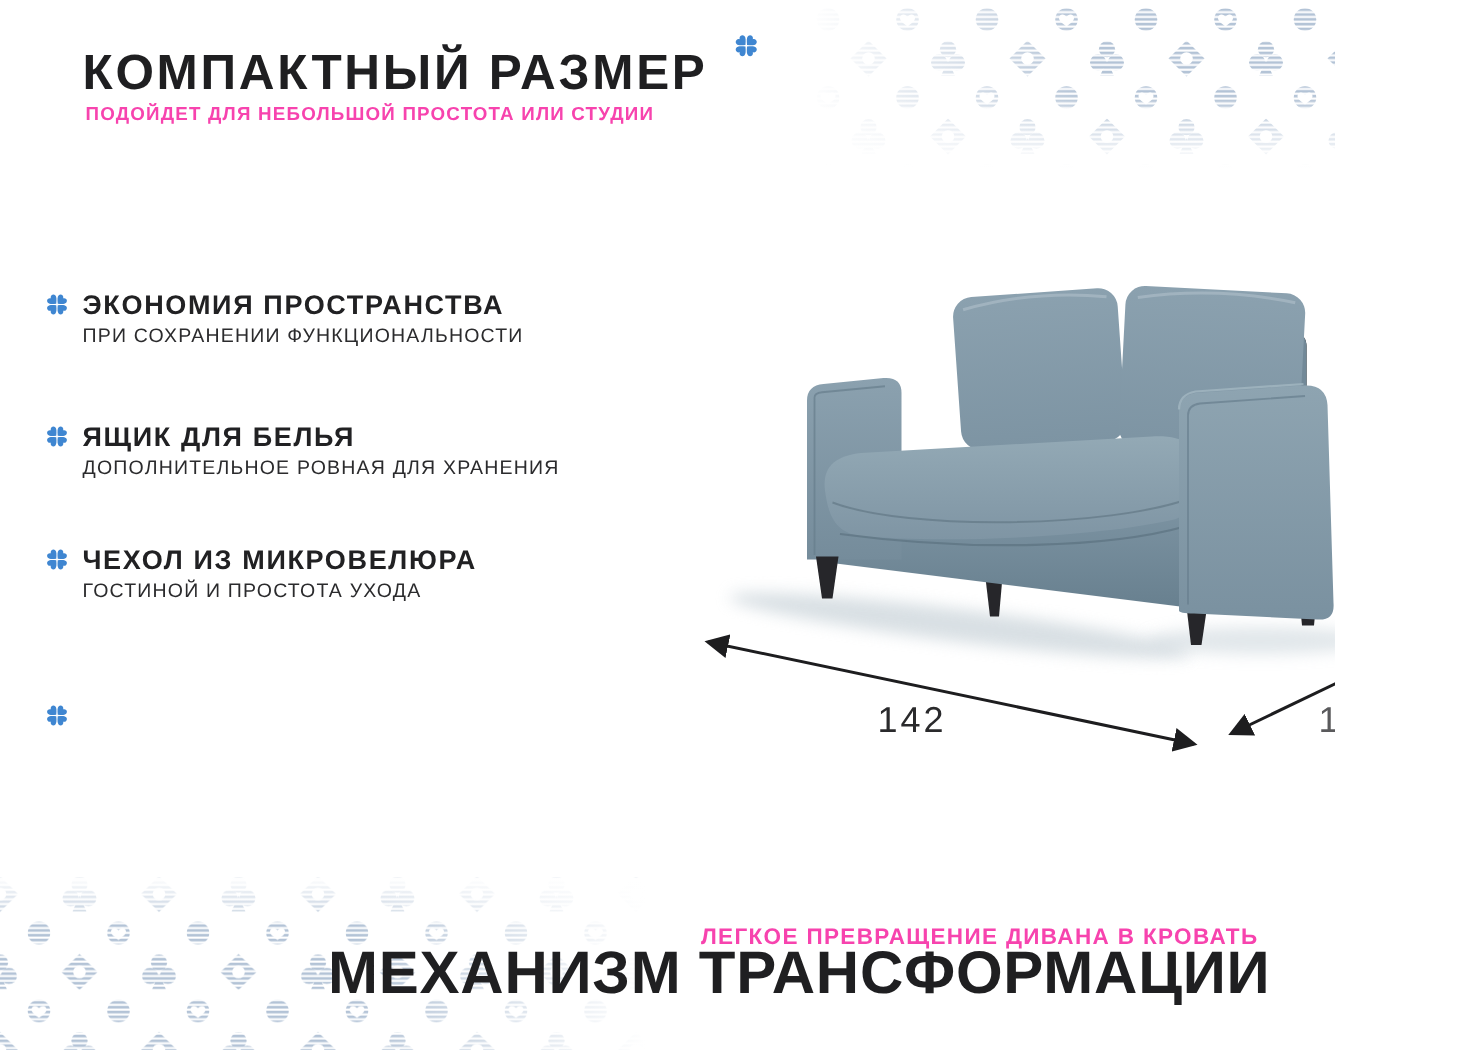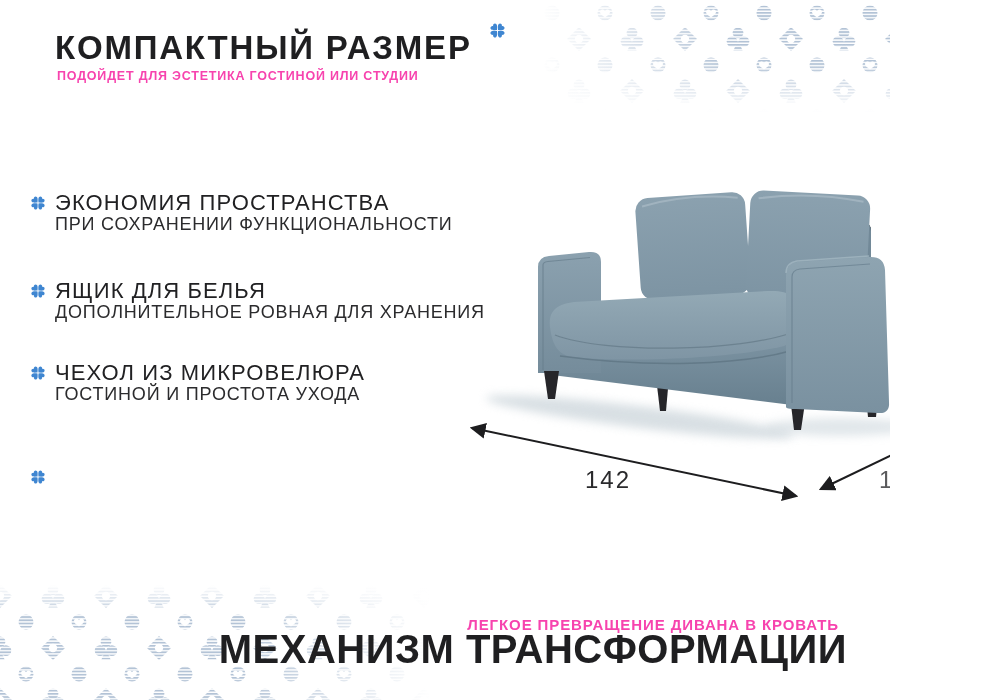--- a/index.html
+++ b/index.html
@@ -20,22 +20,22 @@
   .title-mark{position:absolute;left:489px;top:22px;width:17px;height:17px;}
   .subtitle{
     position:absolute;left:57px;top:69px;font-size:12.5px;font-weight:700;
     letter-spacing:0.8px;color:#f743ae;white-space:nowrap;
   }
   
   .feature{position:absolute;left:30px;display:flex;align-items:flex-start;}
   .f1{top:193px}.f2{top:281px}.f3{top:363px}.f4{top:467px}
   .feature .bullet{width:16px;height:16px;flex:0 0 16px;margin-top:2px;}
   .feature .ftext{margin-left:9px;}
-  .ftitle{font-size:22px;font-weight:400;letter-spacing:1.1px;line-height:20px;white-space:nowrap;color:#212123;}
-  .fline{font-size:18px;font-weight:500;letter-spacing:0.8px;line-height:18px;white-space:nowrap;color:#2b2b2d;margin-top:2px;}
+  .ftitle{font-size:18px;font-weight:700;letter-spacing:1.1px;line-height:20px;white-space:nowrap;color:#212123;}
+  .fline{font-size:13px;font-weight:500;letter-spacing:0.8px;line-height:18px;white-space:nowrap;color:#2b2b2d;margin-top:2px;}
   .fline:first-of-type{margin-top:4px;}
   
   .sofa{position:absolute;left:440px;top:165px;}
   
   .tagline{
     position:absolute;right:51px;top:616px;font-size:15px;font-weight:700;
     letter-spacing:0.9px;color:#f743ae;white-space:nowrap;
   }
   .big-title{
     position:absolute;right:43px;top:628px;font-size:40px;font-weight:700;
@@ -160,21 +160,21 @@
     <rect width="430" height="115" fill="url(#suitsB)"></rect>
     <rect width="430" height="115" fill="url(#stripesB)"></rect>
     <rect width="430" height="115" fill="url(#gradRB)"></rect>
     <rect width="430" height="115" fill="url(#gradTB)"></rect>
   </svg>
 
   <div class="title">КОМПАКТНЫЙ РАЗМЕР</div>
   <svg class="title-mark" viewBox="0 0 24 24">
       <use href="#clover"></use>
     </svg>
-  <div class="subtitle">ПОДОЙДЕТ ДЛЯ ЭСТЕТИКА ГОСТИНОЙ ИЛИ СТУДИИ</div>
+  <div class="subtitle">ПОДОЙДЕТ ДЛЯ НЕБОЛЬШОЙ ПРОСТОТА ИЛИ СТУДИИ</div>
 
   <div class="feature f1">
     <svg class="bullet" viewBox="0 0 24 24">
         <use href="#clover"></use>
       </svg>
     <div class="ftext">
       <div class="ftitle">ЭКОНОМИЯ ПРОСТРАНСТВА</div>
       <div class="fline">ПРИ СОХРАНЕНИИ ФУНКЦИОНАЛЬНОСТИ</div>
     </div>
   </div>

